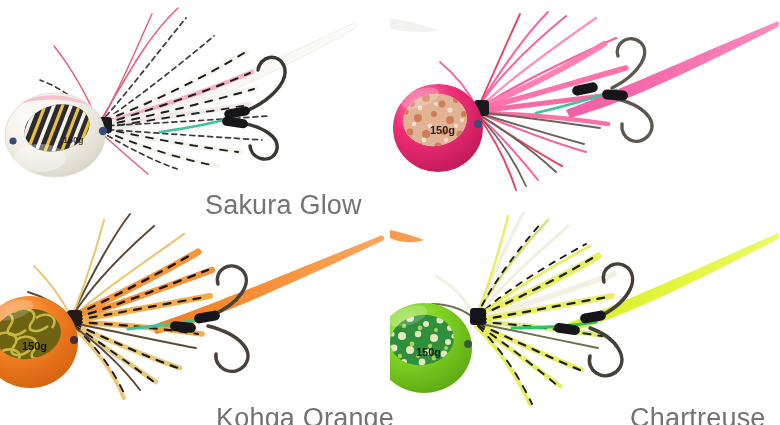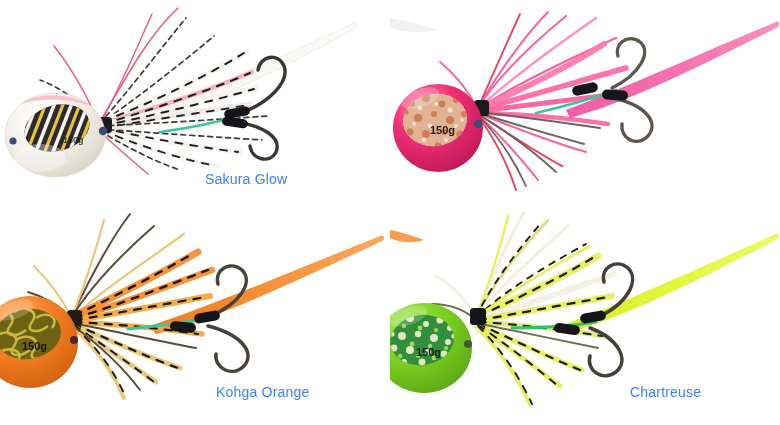--- a/index.html
+++ b/index.html
@@ -34,26 +34,27 @@
   .lure-svg {
     position: absolute;
     left: 0; top: 0;
     width: 390px;
     height: 213px;
     display: block;
   }
   .lure-label {
     position: absolute;
     font-family: "Liberation Sans", sans-serif;
-    font-size: 14px;
+    font-size: 27px;
     font-weight: 400;
-    color: #3b82f6;
+    color: #737373;
     letter-spacing: 0.2px;
     white-space: nowrap;
     line-height: 1;
+    margin-top: 20px;
   }
   .label-0 { left: 205px; top: 172px; }
   .label-1 { left: 238px; top: 170px; }
   .label-2 { left: 216px; top: 173px; }
   .label-3 { left: 240px; top: 173px; }
 </style>
 </head>
 <body style="background: rgb(255, 255, 255);">
 
 <div id="product-grid">

